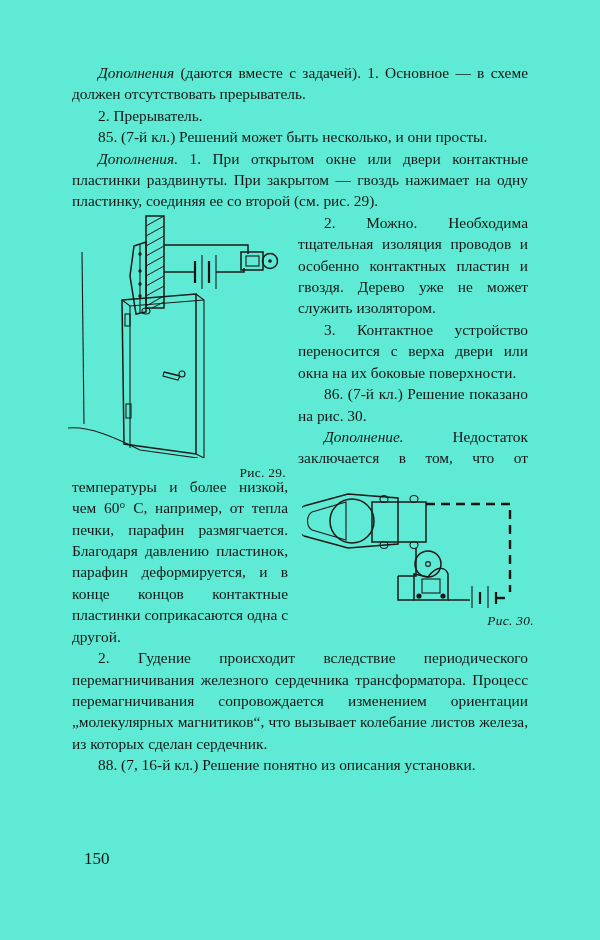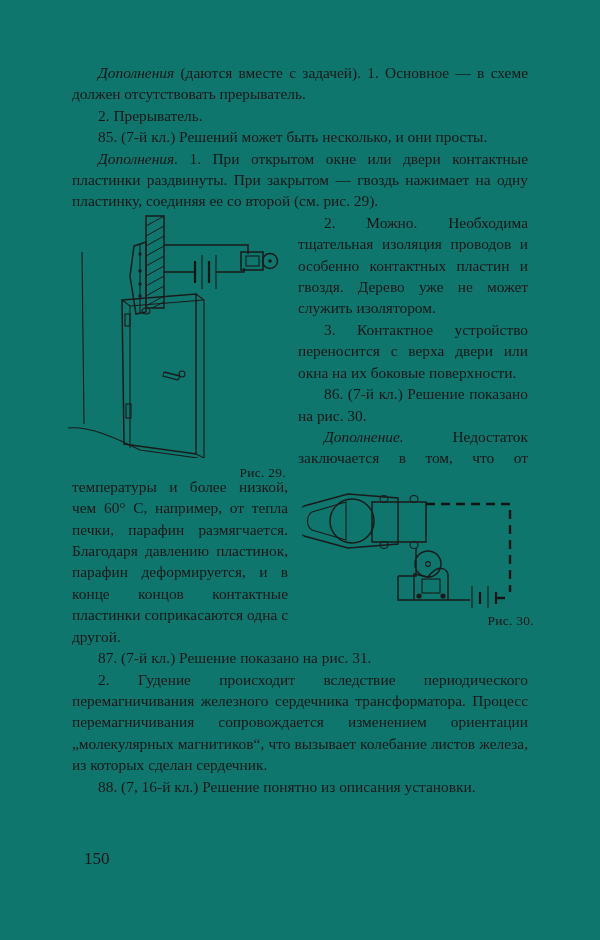--- a/index.html
+++ b/index.html
@@ -11,21 +11,21 @@
     width: 600px;
     height: 940px;
     overflow: hidden;
     font-family: "Liberation Serif", "DejaVu Serif", serif;
     color: #161616;
   }
   .page {
     position: relative;
     width: 600px;
     height: 940px;
-    background: #0f766e;
+    background: #5eead4;
   }
   .text-col {
     position: absolute;
     left: 72px;
     width: 456px;
     top: 62px;
     font-size: 15.4px;
     line-height: 21.4px;
     text-align: justify;
     text-justify: inter-word;
@@ -45,20 +45,21 @@
     height: 262px;
     margin: 2px 12px 0 -4px;
     position: relative;
   }
   .fig30-float {
     float: right;
     width: 232px;
     height: 150px;
     margin: 6px -6px 2px 14px;
     position: relative;
+    font-style: italic;
   }
   .fig-caption {
     position: absolute;
     width: 100%;
     text-align: right;
     font-size: 13.4px;
     letter-spacing: .3px;
   }
   .clearfix::after { content: ""; display: block; clear: both; }
 
@@ -192,21 +193,20 @@
         <line class="ln-thick" x1="178" y1="110" x2="178" y2="122"></line>
         <line class="ln-thin" x1="186" y1="104" x2="186" y2="126"></line>
         <line class="ln-thick" x1="194" y1="110" x2="194" y2="122"></line>
         <path class="ln-dash" d="M 194 116 L 208 116"></path>
       </svg>
       <div class="fig-caption" style="top:128px;">Рис. 30.</div>
     </div>
 
     <p class="indent"><span class="it">Дополнение.</span><span> Недостаток заключается в том, что от температуры и более низкой, чем 60° С, например, от тепла печки, парафин размягчается. Благодаря давлению пластинок, парафин деформируется, и в конце концов контактные пластинки соприкасаются одна с другой.</span></p>
 
-    <p class="indent"><span class="bd">87.</span><span> (7-й кл.) Решение показано на рис. 31.</span></p>
 
 
     <p class="indent">2. Гудение происходит вследствие периодического перемагничивания железного сердечника трансформатора. Процесс перемагничивания сопровождается изменением ориентации „молекулярных магнитиков“, что вызывает колебание листов железа, из которых сделан сердечник.</p>
 
     <p class="indent"><span class="bd">88.</span><span> (7, 16-й кл.) Решение понятно из описания установки.</span></p>
 
   </div>
 
   <div class="page-number">150</div>
 

